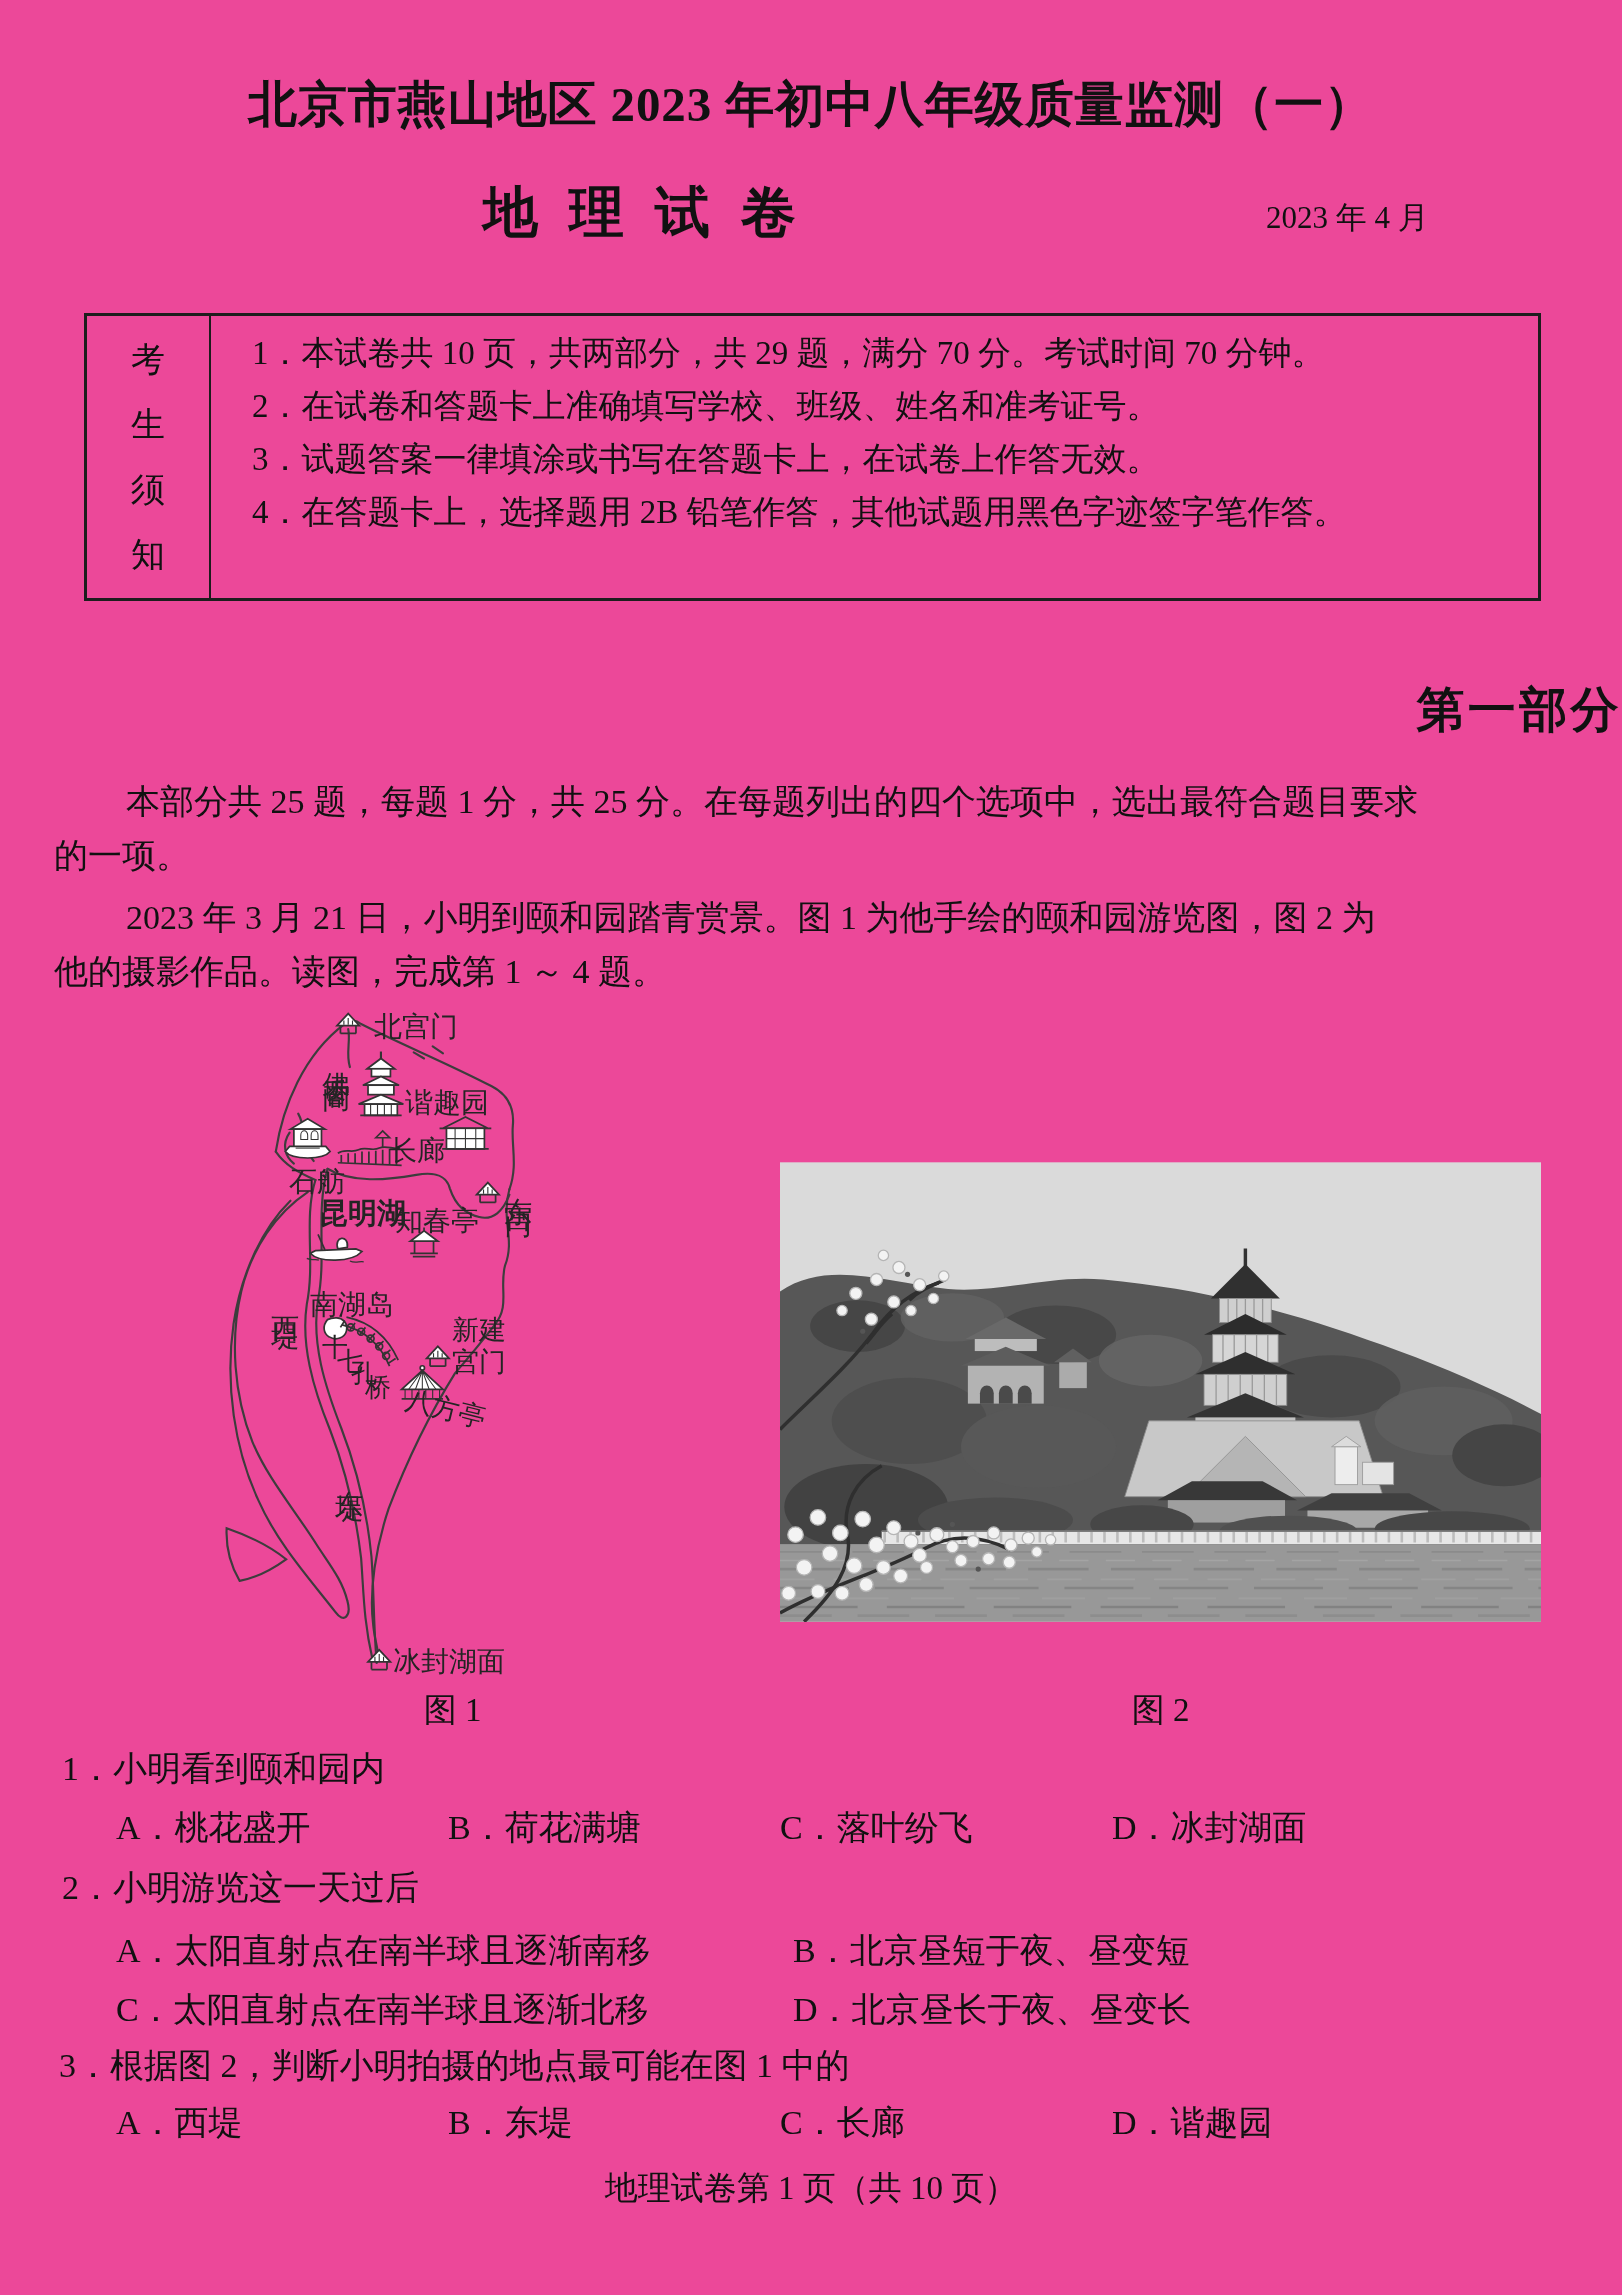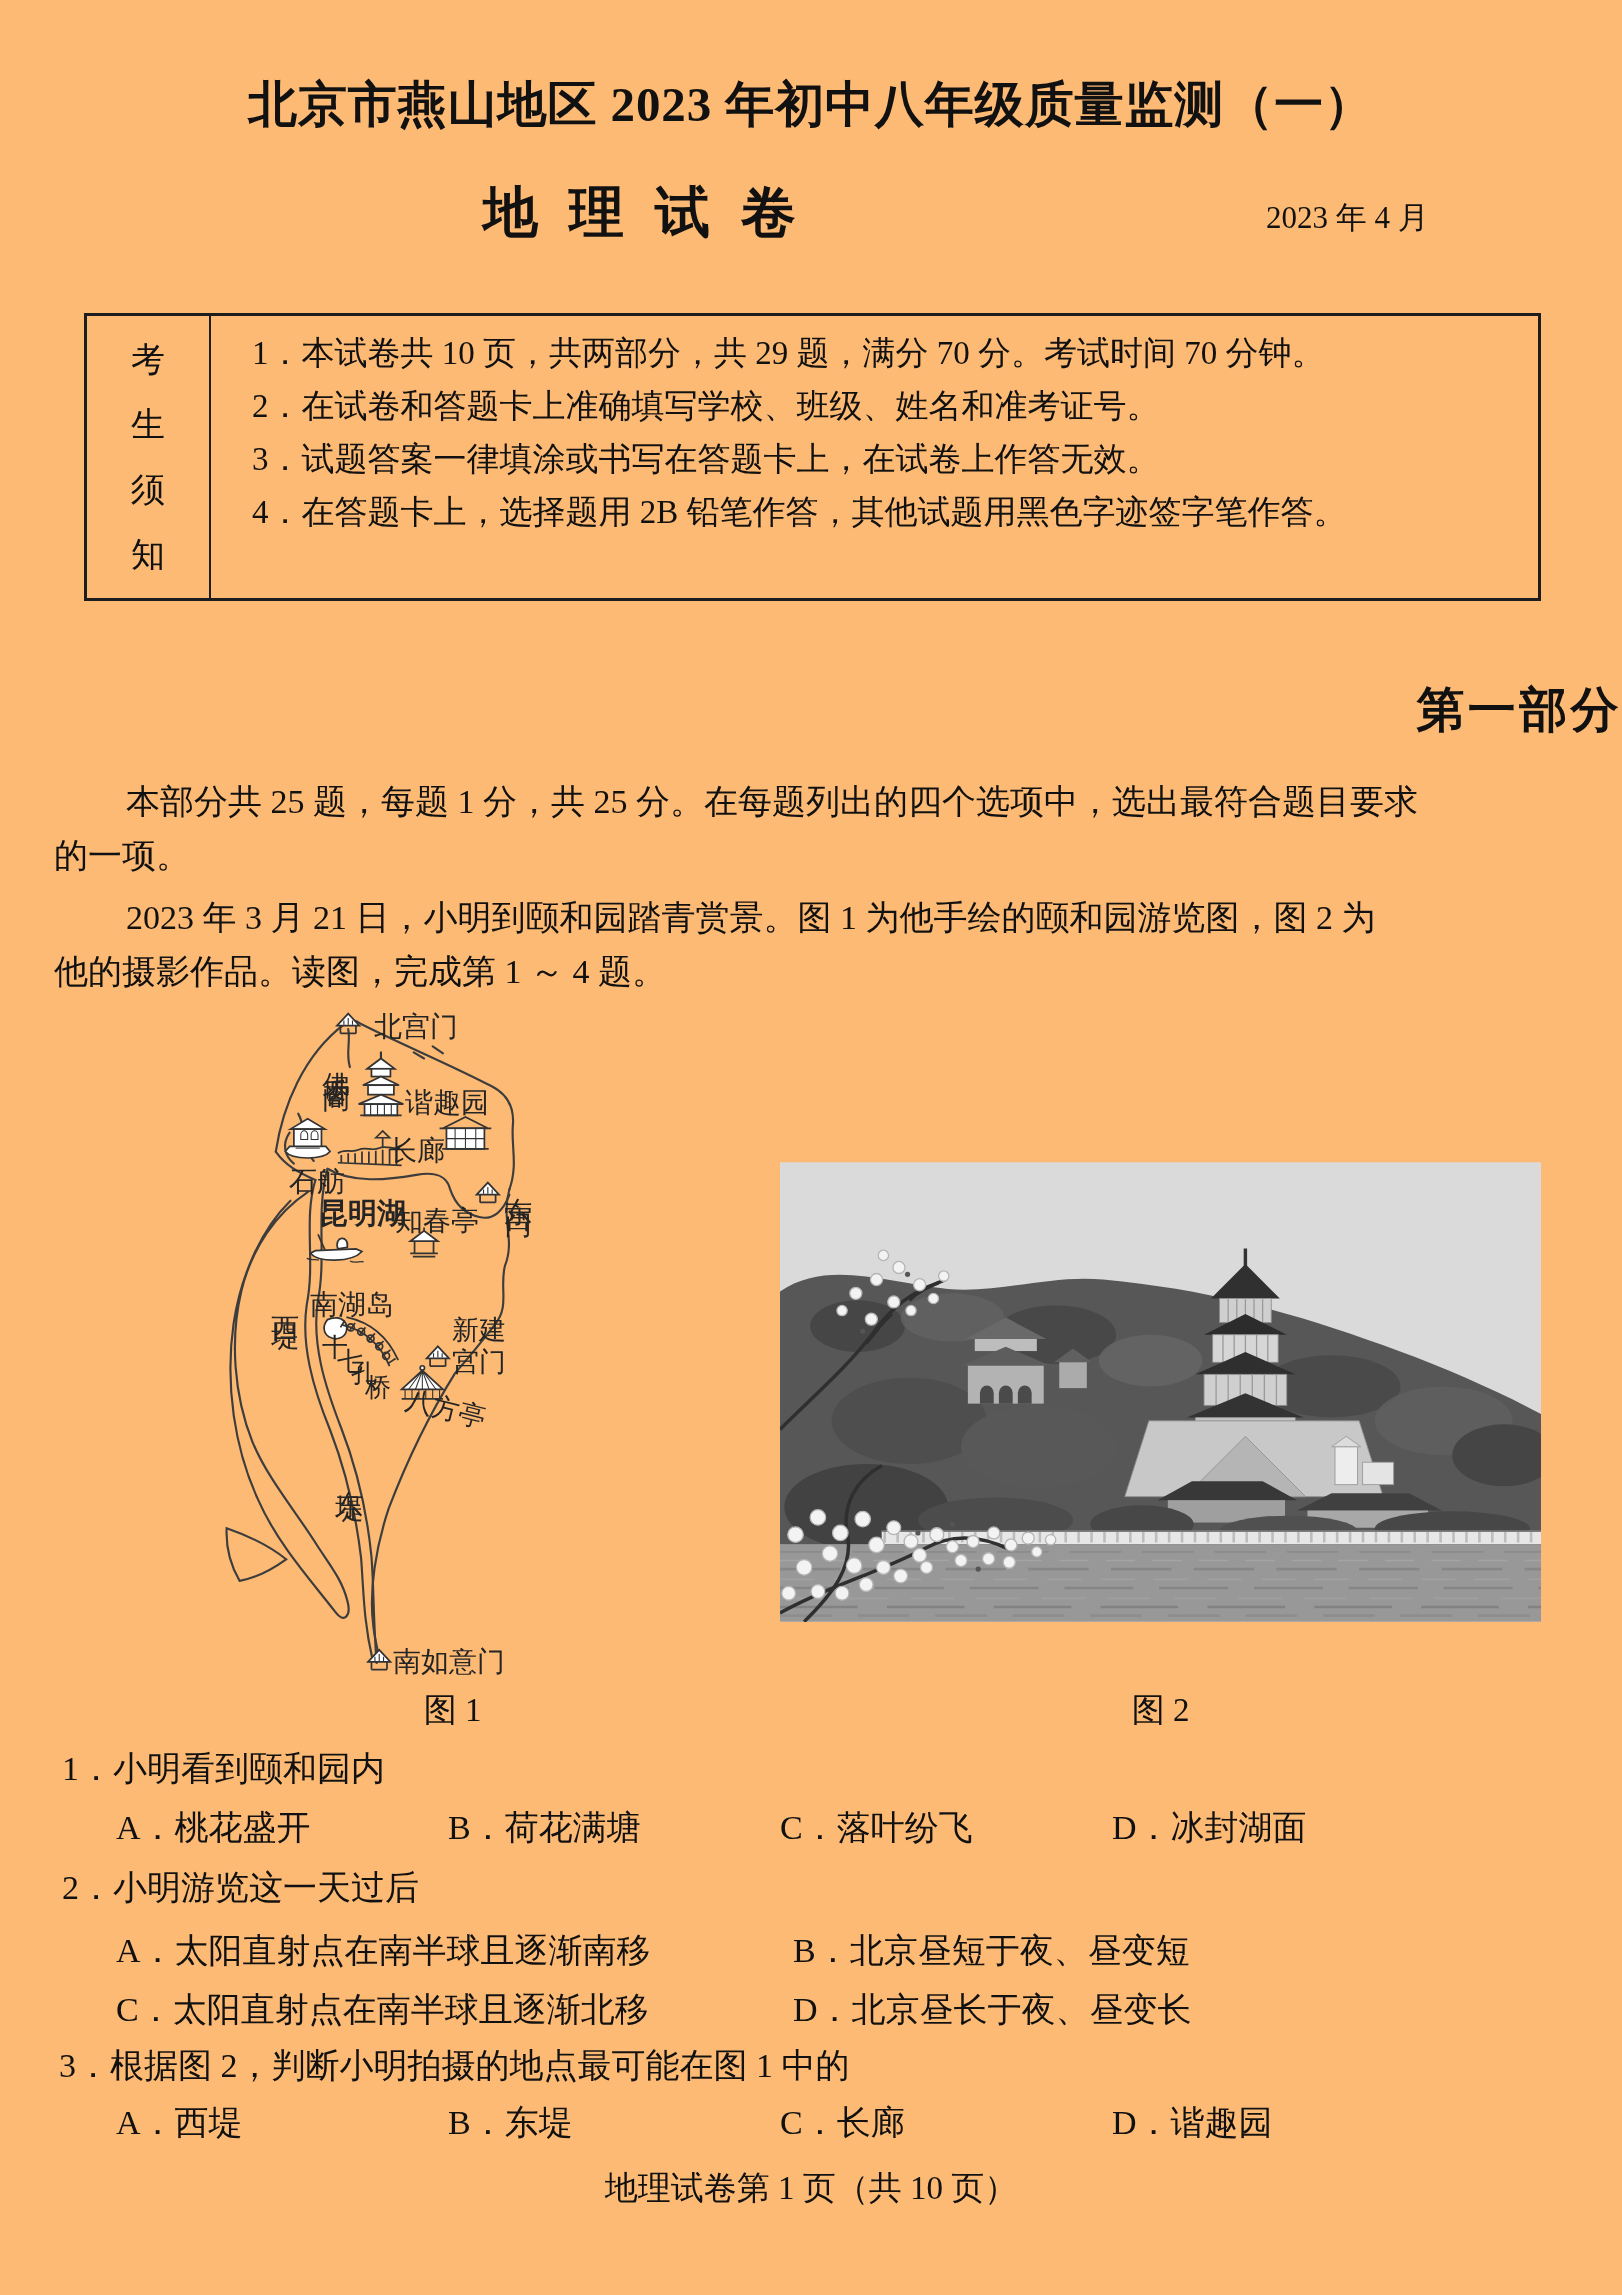--- a/index.html
+++ b/index.html
@@ -1,17 +1,17 @@
 <!DOCTYPE html>
 <html style="font-size:14px"><head>
 <meta charset="utf-8">
 <style>
   html,body{margin:0;padding:0;background:#e8e8e8;}
   .page{
-    position:relative;width:1622px;height:2295px;background:#fdba74;
+    position:relative;width:1622px;height:2295px;background:#ec4899;
     font-family:"Liberation Serif","DejaVu Serif",serif;color:#111;
     overflow:hidden;margin:0 auto;
   }
   .abs{position:absolute;}
   .title{top:72px;left:0;width:100%;text-align:center;font-size:49px;font-weight:bold;letter-spacing:0.9px;white-space:nowrap;}
   .subject{top:176px;left:483px;font-size:55px;font-weight:bold;letter-spacing:8.6px;white-space:nowrap;}
   .exam-date{top:197px;left:1266px;font-size:31px;white-space:nowrap;}
   .notice{top:313px;left:84px;width:1457px;height:288px;border:3.4px solid #1d1d1d;box-sizing:border-box;display:flex;}
   .notice-side{width:122px;border-right:2.6px solid #1d1d1d;display:flex;flex-direction:column;align-items:center;justify-content:center;gap:19px;font-size:34px;}
   .notice-items{flex:1;padding:11.2px 0 0 41px;font-size:33px;font-family:Liberation Serif, serif;}
@@ -176,21 +176,21 @@
     <div class="map-label" style="left:266px;top:201px;">知春亭</div>
     <div class="map-label v" style="left:140px;top:290px;">西堤</div>
     <div class="map-label" style="left:181px;top:285px;">南湖岛</div>
     <div class="map-label" style="left:193px;top:329px;font-size:26px;">十</div>
     <div class="map-label" style="left:208px;top:343px;font-size:26px;">七</div>
     <div class="map-label" style="left:222px;top:355px;font-size:26px;">孔</div>
     <div class="map-label" style="left:236px;top:369px;font-size:26px;">桥</div>
     <div class="map-label" style="left:323px;top:309px;width:60px;white-space:normal;font-size:27px;line-height:32px;">新建宫门</div>
     <div class="map-label" style="left:276px;top:390px;font-size:27px;transform:rotate(14deg);">八方亭</div>
     <div class="map-label v" style="left:204px;top:462px;">东堤</div>
-    <div class="map-label" style="left:264px;top:642px;">南如意门</div>
+    <div class="map-label" style="left:264px;top:642px;">冰封湖面</div>
   </div>
 
   <div class="abs photo">
     <svg width="761" height="460" viewBox="0 0 883 533">
       <rect x="0" y="0" width="883" height="533" fill="#dadada"></rect>
       <g>
         <path d="M0 150 C55 112 125 140 195 147 C255 152 315 130 375 136 C435 142 485 150 538 163 C598 177 658 197 718 219 C778 241 838 268 883 292 L883 470 L0 470 Z" fill="#575757"></path>
         <ellipse cx="90" cy="190" rx="55" ry="30" fill="#464646"></ellipse>
         <ellipse cx="200" cy="180" rx="60" ry="28" fill="#626262" opacity="0.85"></ellipse>
         <ellipse cx="320" cy="200" rx="70" ry="34" fill="#484848"></ellipse>

